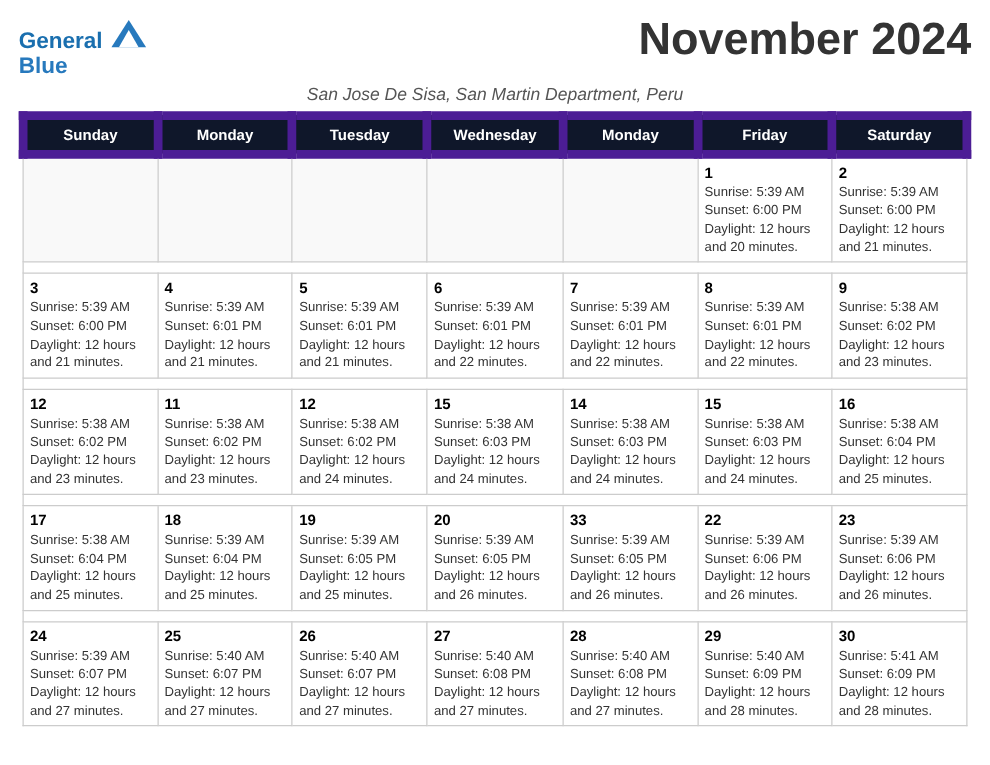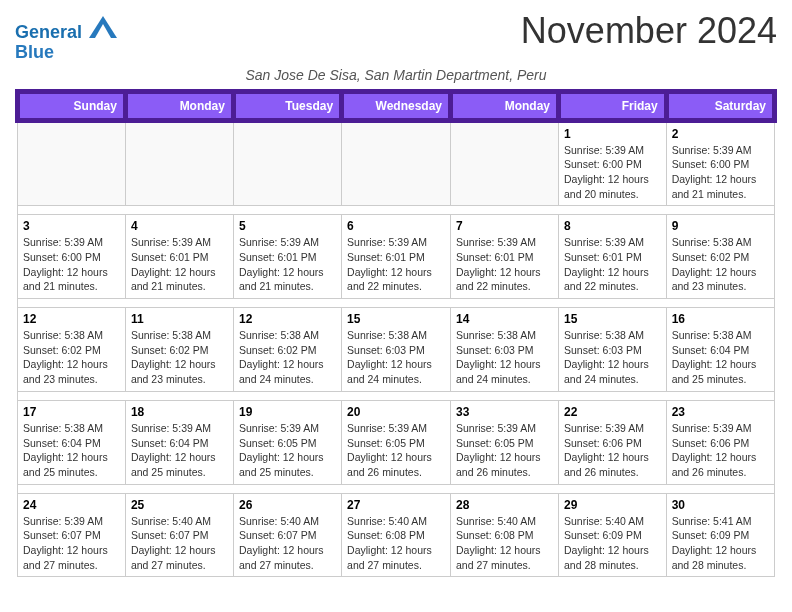--- a/index.html
+++ b/index.html
@@ -33,43 +33,43 @@
     .logo-icon {
       width: 28px;
       height: 22px;
       margin-left: 2px;
     }
     .title-section {
       text-align: right;
     }
     .month-title {
       font-size: 36px;
-      font-weight: normal;
+      font-weight: bold;
       color: #333;
     }
     .subtitle {
       font-size: 14px;
       color: #555;
       text-align: center;
       margin-bottom: 6px;
       font-style: italic;
     }
     .calendar {
       width: 100%;
       border-collapse: collapse;
       font-size: 11px;
     }
     .calendar th {
-      background-color: #8b5cf6;
+      background-color: #0f172a;
       color: #fff;
-      text-align: right;
+      text-align: center;
       padding: 5px 6px;
       font-size: 12px;
       font-weight: bold;
-      border: 5px solid #4c1d95;
+      border: 7px solid #4c1d95;
     }
     .calendar td {
       vertical-align: top;
       border: 1px solid #ccc;
       padding: 4px 5px;
       width: 110px;
       min-height: 70px;
       background: #fff;
     }
     .calendar td.empty {

